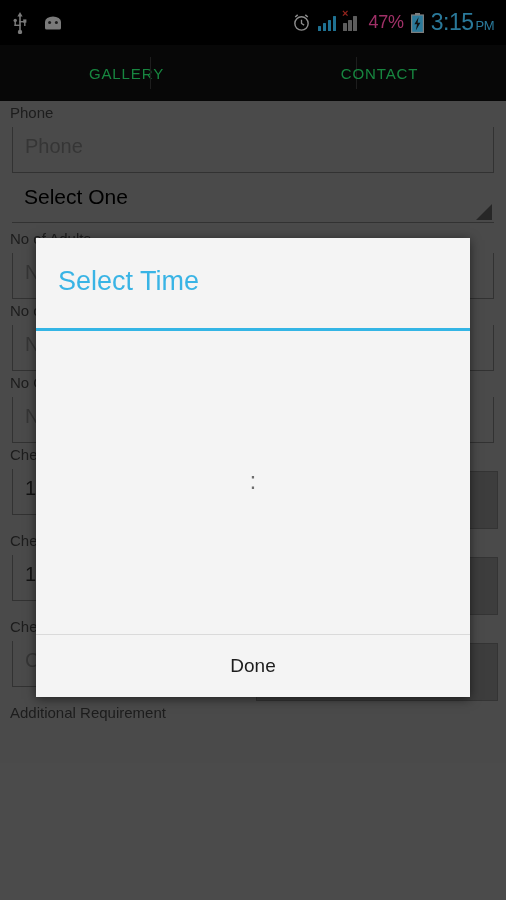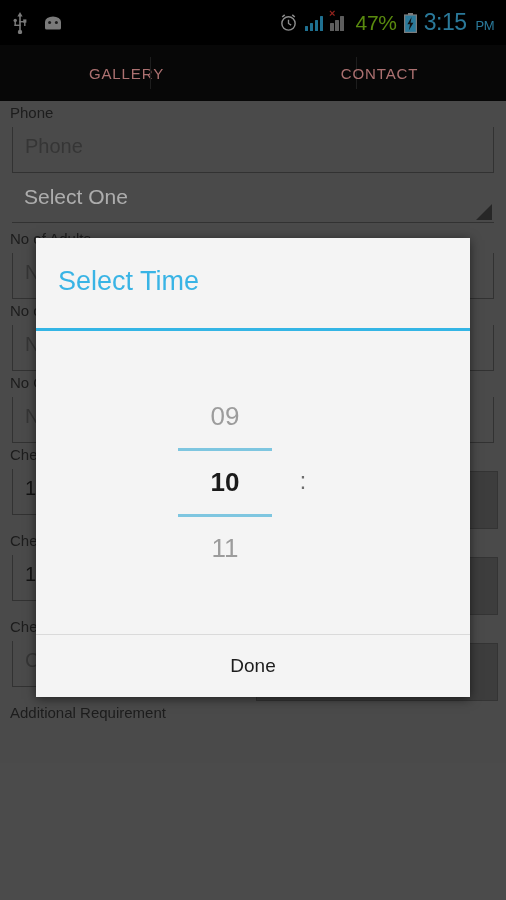--- a/index.html
+++ b/index.html
@@ -27,32 +27,32 @@
   .signal i { width:3.5px; display:block; border-radius:0.5px; }
   .signal i:nth-child(1){height:5px;} .signal i:nth-child(2){height:8px;}
   .signal i:nth-child(3){height:11px;} .signal i:nth-child(4){height:15px;}
   .sig-a i { background:#2ea7d8; }
   .sig-b { position:relative; }
   .sig-b i { background:#8a8a8a; }
   .sig-x {
     position:absolute; top:-7px; left:-1px;
     color:#d9352c; font-size:11px; font-weight:bold; line-height:1;
   }
-  .batt-pct { color:#84cc16; font-size:21px; letter-spacing:-0.3px; }
+  .batt-pct { color:#ec4899; font-size:18px; letter-spacing:-0.3px; }
   .batt-icon { width:13px; height:20px; position:relative; }
   .clock { color:#3fb3e3; font-size:23px; letter-spacing:-0.5px; }
-  .clock .ampm { font-size:13px; margin-left:9px; }
+  .clock .ampm { font-size:13px; margin-left:2px; }
 
   
   #tab-bar {
     height:56px; background:#0b0b0b; display:flex; position:relative;
   }
   .tab {
     flex:1; display:flex; align-items:center; justify-content:center;
-    color:#fca5a5; font-size:15px; letter-spacing:0.9px;
+    color:#22c55e; font-size:15px; letter-spacing:0.9px;
     position:relative;
   }
   .tab.active { color:#c4c4c4; }
   .tab.active::after {
     content:""; position:absolute; left:0; right:0; bottom:0;
     height:5px; background:#17627a;
   }
   .tab-sep {
     position:absolute; top:12px; bottom:12px; width:1px; background:#2b2b2b;
   }
@@ -76,21 +76,21 @@
     height:46px; white-space:nowrap; overflow:hidden;
   }
   .f-input.filled { color:#1d1d1d; }
   .f-btn {
     width:242px; height:58px; margin-top:6px;
     background:#5b5b5b; border:1px solid #4d4d4d;
     display:flex; align-items:center; justify-content:center;
     font-size:19px; color:#1a1a1a;
   }
   .spinner {
-    margin:4px; padding:8px 8px 8px 12px; font-size:21px; color:#ffffff;
+    margin:4px; padding:8px 8px 8px 12px; font-size:21px; color:#000000;
     border-bottom:1px solid #4a4a4a; position:relative; height:46px;
   }
   .spinner::after {
     content:""; position:absolute; right:2px; bottom:2px;
     border-left:16px solid transparent; border-bottom:16px solid #3a3a3a;
   }
 
   
   #scrim {
     position:absolute; inset:0; background:rgba(0,0,0,0.32);
@@ -246,27 +246,20 @@
 </div>
 
 <div id="scrim"></div>
 
 <div id="dialog">
   <div id="dialog-title">Select Time</div>
   <div id="dialog-title-rule"></div>
 
   <div id="picker-area">
 
-    <div class="picker-col">
-      <div class="pk-val">09</div>
-      <div class="pk-rule"></div>
-      <div class="pk-val sel">10</div>
-      <div class="pk-rule"></div>
-      <div class="pk-val">11</div>
-    </div>
 
     <div class="pk-colon">:</div>
 
 
   </div>
 
   <div id="dialog-footer-rule"></div>
   <div id="done-button">Done</div>
 </div>
 

